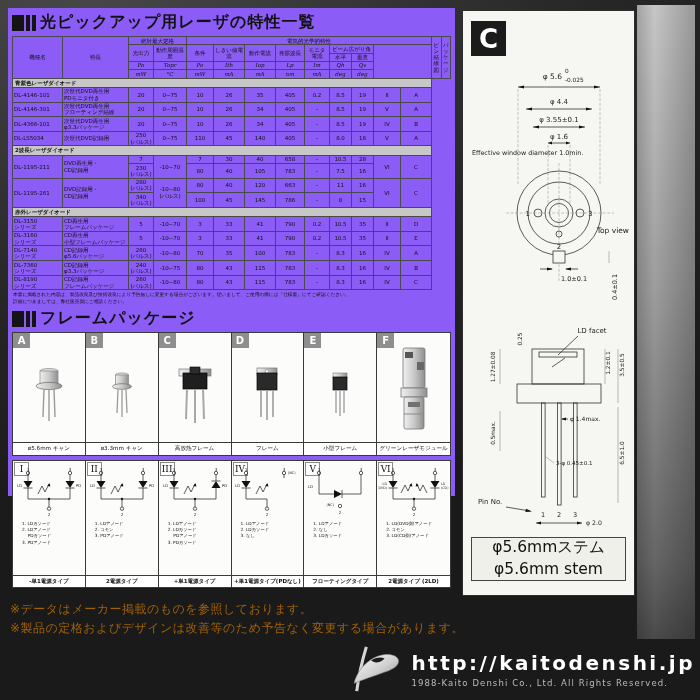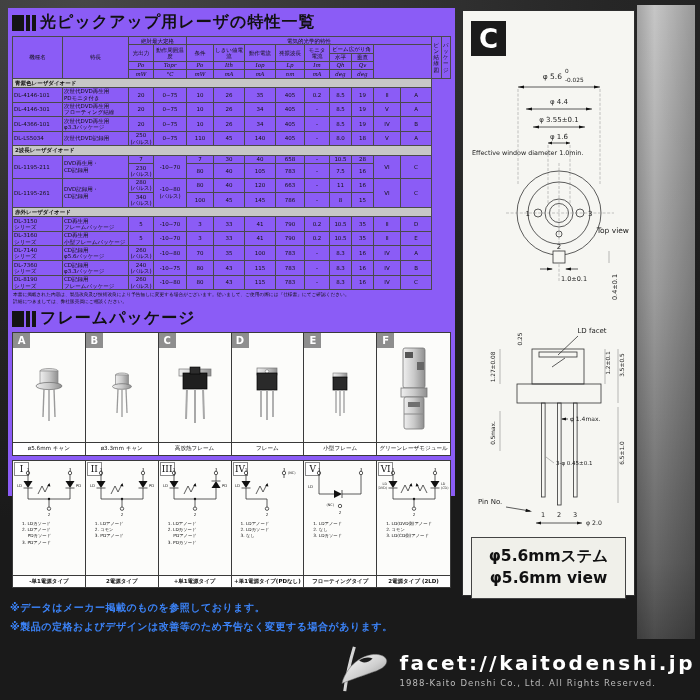--- a/index.html
+++ b/index.html
@@ -33,27 +33,27 @@
   .circuit-grid{margin-top:4px;}
   .circ-cell{position:relative;height:126px;border-right:1px solid #3a3a3a;background:#fcfcfa;}
   .circ-num{position:absolute;top:1px;left:1px;width:15px;height:14px;border:1px solid #8a8a8a;background:#fff;font-family:"DejaVu Serif",serif;font-size:9px;display:flex;align-items:center;justify-content:center;}
   .circ-svg{position:absolute;top:5px;left:50%;transform:translateX(-50%);}
   .circ-pins{position:absolute;top:60px;left:0;right:0;font-size:4.3px;line-height:1.45;white-space:pre-wrap;text-align:left;padding-left:9px;}
   .circ-caption{position:absolute;bottom:0;left:0;right:0;height:12px;border-top:1px solid #3a3a3a;font-size:5.5px;font-weight:bold;display:flex;align-items:center;justify-content:center;background:#fff;white-space:nowrap;}
   
   .right-panel{position:absolute;left:462px;top:10px;width:173px;height:586px;background:#f6f6f2;border:1px solid #2e2e2e;}
   .c-box{position:absolute;top:10px;left:8px;width:35px;height:35px;background:#1b1b1b;color:#fff;font-size:26px;font-weight:bold;display:flex;align-items:center;justify-content:center;}
   .draw-svg{position:absolute;left:3px;top:44px;}
-  .stem-caption{position:absolute;left:8px;right:8px;top:526px;height:62px;border:1px solid #444;background:#f0f0ea;display:flex;flex-direction:column;align-items:center;justify-content:center;font-size:15.5px;line-height:1.4;font-weight:700;}
+  .stem-caption{position:absolute;left:8px;right:8px;top:526px;height:44px;border:1px solid #444;background:#f0f0ea;display:flex;flex-direction:column;align-items:center;justify-content:center;font-size:15.5px;line-height:1.4;font-weight:400;}
   
   .right-strip{position:absolute;left:637px;top:5px;width:58px;height:634px;
     background:linear-gradient(90deg, rgba(0,0,0,0.18), rgba(0,0,0,0) 30%, rgba(0,0,0,0.22) 96%),
                linear-gradient(180deg,#c6c6c6,#9d9d9d 45%,#656565 88%,#4a4a4a);}
   
-  .footer-note{position:absolute;left:10px;color:#3b82f6;font-size:10px;font-weight:700;letter-spacing:0.5px;white-space:nowrap;}
+  .footer-note{position:absolute;left:10px;color:#a16207;font-size:12px;font-weight:400;letter-spacing:0.5px;white-space:nowrap;}
   .fn1{top:601px;} .fn2{top:620px;text-align:center;}
   .footer-brand{position:absolute;right:5px;bottom:7px;display:flex;align-items:center;gap:7px;}
   .brand-text{display:flex;flex-direction:column;align-items:flex-start;}
   .brand-url{color:#fff;font-size:20px;font-weight:bold;letter-spacing:2.5px;white-space:nowrap;}
   .brand-copy{color:#bcbcbc;font-size:8.5px;letter-spacing:1.1px;margin-top:3px;white-space:nowrap;}
   
   .ln{stroke:#333;stroke-width:0.8;fill:none;}
   .lt{stroke:#777;stroke-width:0.5;fill:none;}
   .dash{stroke:#888;stroke-width:0.5;fill:none;stroke-dasharray:3 1.6;}
   .fb{fill:#111;stroke:none;}
@@ -722,21 +722,21 @@
     <text x="77" y="462" font-size="6.5" text-anchor="middle">1</text>
     <text x="93" y="462" font-size="6.5" text-anchor="middle">2</text>
     <text x="109" y="462" font-size="6.5" text-anchor="middle">3</text>
     <line class="ln" x1="70" y1="468" x2="116" y2="468"></line>
     <polygon class="fb" points="70,468 75,466.6 75,469.4"></polygon>
       <polygon class="fb" points="116,468 111,466.6 111,469.4"></polygon>
     <text x="120" y="470" font-size="6.2" text-anchor="start">φ 2.0</text>
   </svg>
   <div class="stem-caption">
     <div>φ5.6mmステム</div>
-    <div>φ5.6mm view</div>
+    <div>φ5.6mm stem</div>
   </div>
 </div>
 
 <div class="right-strip"></div>
 
 <div class="footer-note fn1">※データはメーカー掲載のものを参照しております。</div>
 <div class="footer-note fn2">※製品の定格およびデザインは改善等のため予告なく変更する場合があります。</div>
 
 <div class="footer-brand">
   <svg width="58" height="48" viewBox="0 0 60 50">
@@ -745,16 +745,16 @@
         <stop offset="0" stop-color="#ffffff"></stop>
           <stop offset="0.55" stop-color="#cfcfcf"></stop>
           <stop offset="1" stop-color="#8f8f8f"></stop>
       </linearGradient>
     </defs>
     <path d="M21,2 Q14,25 11,48" stroke="url(#silv)" stroke-width="3.2" fill="none"></path>
     <path d="M8,40 C14,18 34,8 46,10 C58,12 58,22 44,27 C32,31 16,37 8,40 Z" fill="url(#silv)" stroke="#555" stroke-width="0.5"></path>
     <path d="M26,16 C30,13 36,12 40,14 C36,18 30,20 26,16 Z" fill="#1c1c1c"></path>
   </svg>
   <span class="brand-text">
-    <span class="brand-url">facet://kaitodenshi.jp</span>
+    <span class="brand-url">http://kaitodenshi.jp</span>
     <span class="brand-copy">1988-Kaito Denshi Co., Ltd. All Rights Reserved.</span>
   </span>
 </div>
 
 </body></html>

